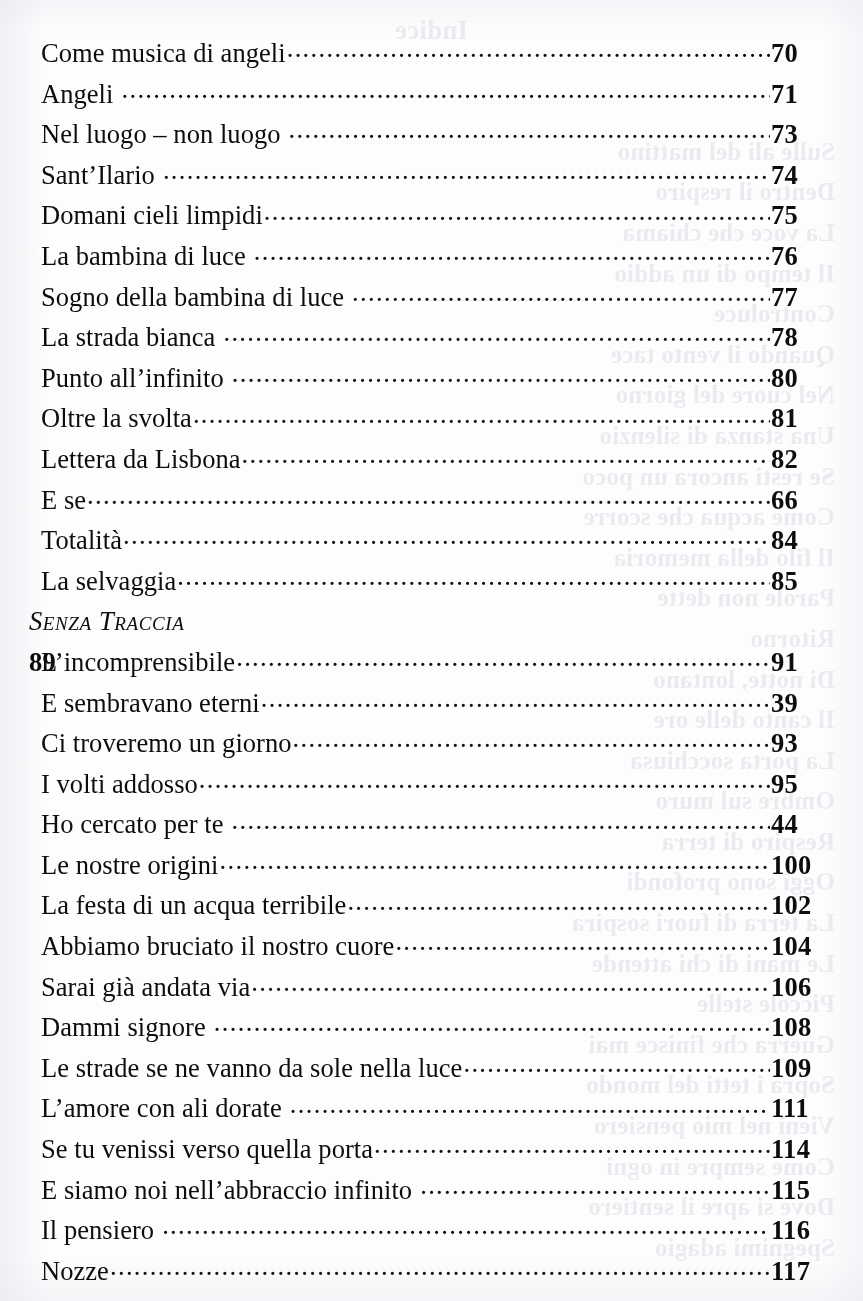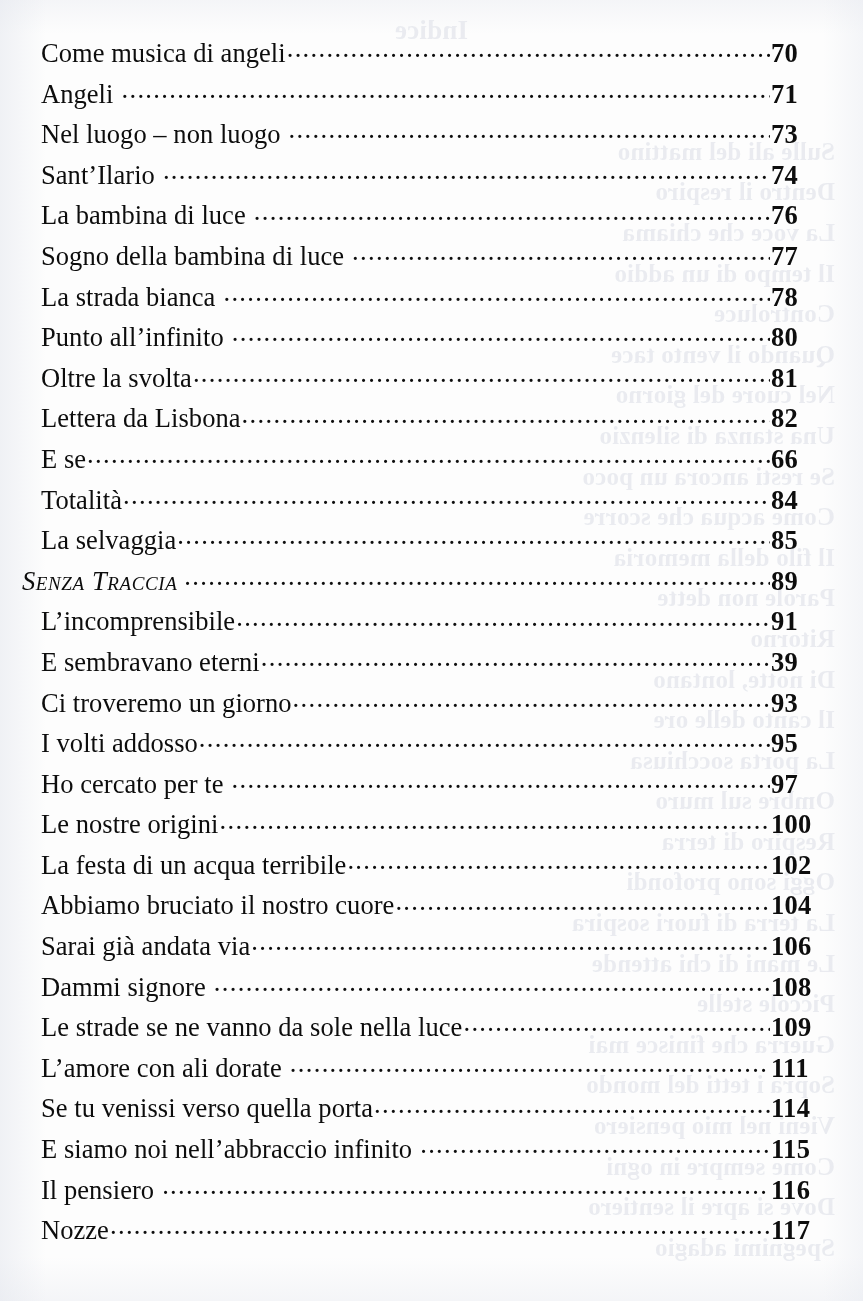--- a/index.html
+++ b/index.html
@@ -100,21 +100,21 @@
     min-width: 54px;
     text-align: left;
     font-weight: bold;
     letter-spacing: 0.3px;
   }
 
   
   .level-poem { padding-left: 19px; }
   .level-poem .title { letter-spacing: 0.05px; }
 
-  .level-section { padding-left: 0px; }
+  .level-section { padding-left: 0px; flex-direction: column; }
   .level-section .title {
     font-style: italic;
     font-variant: small-caps;
     letter-spacing: 0.6px;
   }
   
   .level-section .leader { margin-left: 7px; }
 
   
   .gap-before-leader .leader { margin-left: 8px; }
@@ -175,20 +175,25 @@
       <div class="toc-entry level-poem gap-before-leader">
         <span class="title">Nel luogo – non luogo</span>
         <span class="leader"></span>
         <span class="pageno">73</span>
       </div>
       <div class="toc-entry level-poem gap-before-leader">
         <span class="title">Sant’Ilario</span>
         <span class="leader"></span>
         <span class="pageno">74</span>
       </div>
+      <div class="toc-entry level-poem">
+        <span class="title">Domani cieli limpidi</span>
+        <span class="leader"></span>
+        <span class="pageno">75</span>
+      </div>
       <div class="toc-entry level-poem gap-before-leader">
         <span class="title">La bambina di luce</span>
         <span class="leader"></span>
         <span class="pageno">76</span>
       </div>
       <div class="toc-entry level-poem gap-before-leader">
         <span class="title">Sogno della bambina di luce</span>
         <span class="leader"></span>
         <span class="pageno">77</span>
       </div>
@@ -248,21 +253,21 @@
         <span class="pageno">93</span>
       </div>
       <div class="toc-entry level-poem">
         <span class="title">I volti addosso</span>
         <span class="leader"></span>
         <span class="pageno">95</span>
       </div>
       <div class="toc-entry level-poem gap-before-leader">
         <span class="title">Ho cercato per te</span>
         <span class="leader"></span>
-        <span class="pageno">97</span>
+        <span class="pageno">44</span>
       </div>
       <div class="toc-entry level-poem">
         <span class="title">Le nostre origini</span>
         <span class="leader"></span>
         <span class="pageno">100</span>
       </div>
       <div class="toc-entry level-poem">
         <span class="title">La festa di un acqua terribile</span>
         <span class="leader"></span>
         <span class="pageno">102</span>

